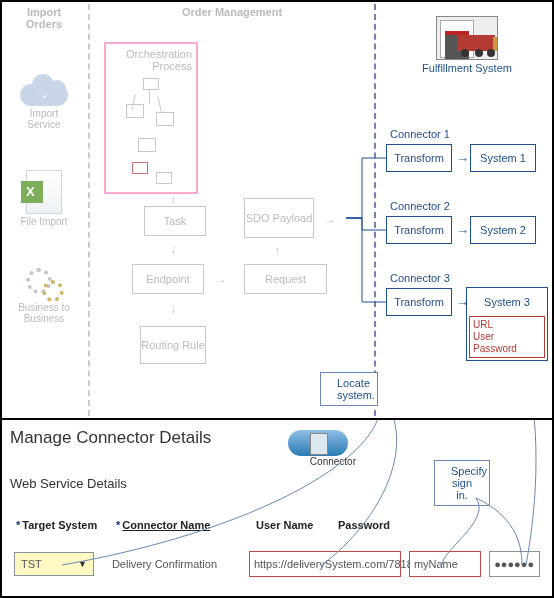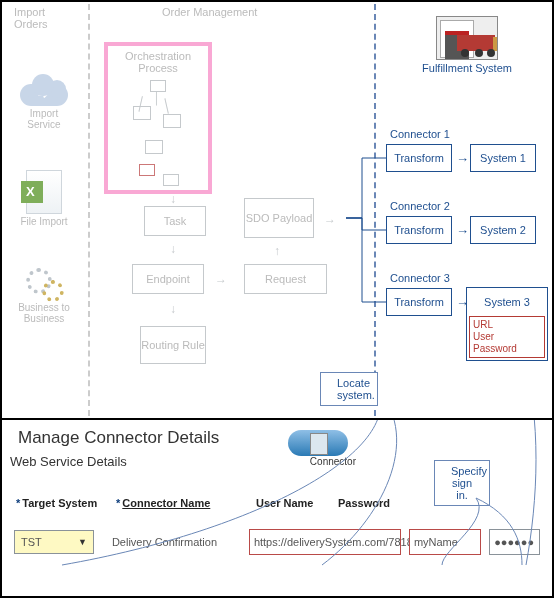--- a/index.html
+++ b/index.html
@@ -1,37 +1,37 @@
 <!DOCTYPE html>
 <html><head>
 <meta charset="utf-8">
 <style>
 *{box-sizing:border-box;margin:0;padding:0}
 body{font-family:Arial,Helvetica,sans-serif;font-size:11px;color:#555;background:#fff;width:554px}
 .wrap{border:2px solid #000;width:554px}
 .top{position:relative;height:418px;border-bottom:2px solid #000}
-.hdr{position:absolute;top:4px;font-weight:400;color:#bbb;}
+.hdr{position:absolute;top:4px;font-weight:700;color:#bbb;text-align:center}
 .hdr.orders{left:12px;width:60px}
 .hdr.om{left:160px;width:140px}
 .colline{position:absolute;top:2px;height:412px;border-left:2px dashed #ccc}
 .colline.l1{left:86px}
 .colline.l2{left:372px;border-left:2px dashed #6a87b6}
 .ic{position:absolute;text-align:center;color:#bbb;font-size:10px;width:56px}
 .ic .lbl{margin-top:2px}
 .cloud{width:48px;height:32px;position:relative;margin:0 auto}
 .cloud::before{content:"";position:absolute;width:48px;height:22px;background:#c8d6e8;border-radius:14px;top:10px;left:0}
 .cloud::after{content:"";position:absolute;width:22px;height:22px;background:#c8d6e8;border-radius:50%;top:0;left:12px;box-shadow:14px 4px 0 -2px #c8d6e8,-10px 6px 0 -4px #c8d6e8}
 .arrows{position:absolute;top:14px;left:16px;color:#fff;font-size:14px;font-weight:700;line-height:8px}
 .excel{width:36px;height:44px;margin:0 auto;border:1px solid #cfd6dc;background:linear-gradient(#fff,#eef2f5);position:relative}
 .excel::before{content:"";position:absolute;left:-6px;top:10px;width:22px;height:22px;background:#7fae5a;color:#fff}
 .excel::after{content:"X";position:absolute;left:-1px;top:13px;color:#fff;font-weight:700;font-size:13px}
 .gears{width:40px;height:34px;margin:0 auto;position:relative}
 .gears::before{content:"";position:absolute;width:18px;height:18px;border:4px dotted #bfc6cc;border-radius:50%;left:2px;top:2px}
 .gears::after{content:"";position:absolute;width:14px;height:14px;border:4px dotted #cfb562;border-radius:50%;left:18px;top:14px}
-.orch{position:absolute;left:102px;top:40px;width:108px;height:152px;border:4px solid #f9a8d4;padding:4px;color:#bbb;text-align:center}
+.orch{position:absolute;left:102px;top:40px;width:94px;height:152px;border:2px solid #f9a8d4;padding:4px;color:#bbb;text-align:right}
 .flow{position:relative;width:70px;height:110px;margin:6px auto 0}
 .fbox{position:absolute;border:1px solid #c5c9cc;background:#fff}
 .gbox{position:absolute;border:1px solid #c5c9cc;color:#bbb;display:flex;align-items:center;justify-content:center;text-align:center;font-size:11px;background:#fff}
 .arr{position:absolute;color:#c5c9cc;font-size:12px}
 .fs-wrap{position:absolute;left:418px;top:14px;width:94px;text-align:center}
 .truckbg{width:62px;height:44px;margin:0 auto;position:relative;border:1px solid #888;background:#eee;overflow:hidden}
 .garage{position:absolute;left:3px;top:3px;width:34px;height:38px;background:#fff;border:1px solid #aaa}
 .garage::before{content:"";position:absolute;left:4px;top:10px;width:24px;height:24px;background:#555;border-top:4px solid #b22}
 .truck{position:absolute;left:20px;top:18px;width:38px;height:16px;background:#b43a34}
 .truck::before{content:"";position:absolute;right:-8px;top:2px;width:10px;height:14px;background:#c94}
@@ -39,22 +39,22 @@
 .fs-lbl{color:#1f4f8f;font-size:11px;margin-top:2px}
 .conn-lbl{position:absolute;color:#1f4f8f;font-size:11px}
 .dbox{position:absolute;border:1px solid #1f4f8f;color:#1f4f8f;display:flex;align-items:center;justify-content:center;background:#fff;font-size:11px;height:28px}
 .sys3box{position:absolute;left:464px;top:285px;width:82px;border:1px solid #1f4f8f;background:#fff}
 .sys3hd{height:28px;display:flex;align-items:center;justify-content:center;color:#1f4f8f;font-size:11px}
 .sys3body{border:1px solid #b43a34;margin:0 2px 2px;padding:2px 3px;color:#b43a34;font-size:10px;line-height:12px}
 .note{position:absolute;border:1px solid #6a87b6;background:#fff;color:#1f4f8f;font-size:11px;padding:4px 16px;text-align:center}
 .barr{position:absolute;color:#1f4f8f;font-size:13px}
 svg.ov{position:absolute;left:0;top:0;pointer-events:none}
 .btm{position:relative;height:176px;padding:6px 8px}
-.h1{font-size:17px;color:#333;margin:2px 8px 2px}
-.h2{font-size:13px;color:#333;margin-top:6px}
+.h1{font-size:17px;color:#333;margin:2px 0 2px}
+.h2{font-size:13px;color:#333;margin-top:28px}
 .connector-ic{position:absolute;left:278px;top:10px;width:76px;text-align:right;font-size:10px;color:#333}
 .cyl{width:60px;height:26px;margin:0 auto;background:linear-gradient(#8fbfe6,#2a7ab5);border-radius:13px;position:relative}
 .cyl::before{content:"";position:absolute;left:22px;top:3px;width:16px;height:20px;background:#dce7ef;border:1px solid #888}
 .thead{display:flex;margin-top:24px;font-size:11px;font-weight:700;color:#222}
 .thead>div{padding:4px 6px}
 .tc1{width:100px}.tc2{width:140px}.tc3{width:160px}.tc4{width:82px}.tc5{width:60px}
 .req{color:#0a3a7a;margin-right:2px}
 .und{text-decoration:underline}
 .trow{display:flex;margin-top:14px;align-items:center}
 .trow>div{padding:2px 4px}

